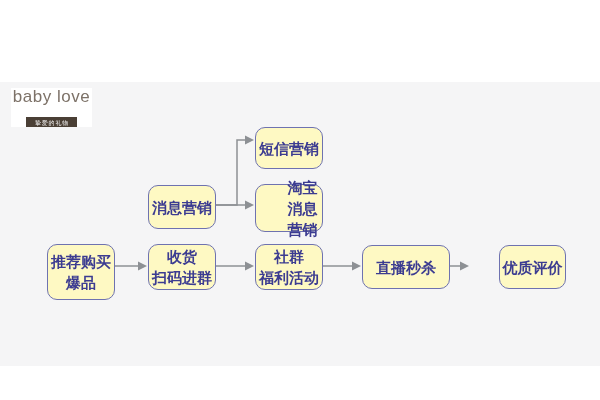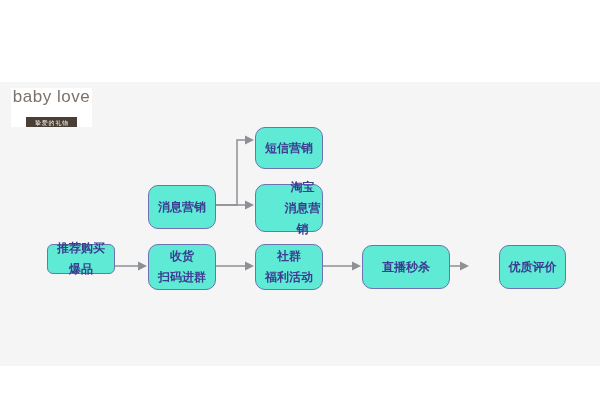--- a/index.html
+++ b/index.html
@@ -54,38 +54,38 @@
   .logo-tagline {
     color: #ffffff;
     font-size: 7px;
     line-height: 7px;
     letter-spacing: 1px;
     white-space: nowrap;
     transform: scale(0.85);
   }
   .node {
     position: absolute;
-    background: #5eead4;
+    background: #fef9c3;
     border: 1.5px solid #6e72b0;
     border-radius: 10px;
     box-sizing: border-box;
     display: flex;
     align-items: center;
     justify-content: center;
     text-align: center;
     color: #3c3c91;
     font-weight: bold;
-    font-size: 12px;
+    font-size: 15px;
     line-height: 21px;
     white-space: pre-line;
   }
   .n-join      { left: 148px; top: 185px; width: 68px; height: 44px; }
   .n-sms       { left: 255px; top: 127px; width: 68px; height: 42px; }
   .n-taobao    { left: 255px; top: 184px; width: 68px; height: 48px; padding-left: 27px; }
-  .n-recommend { left: 47px;  top: 244px; width: 68px; height: 30px; border-radius: 6px; }
+  .n-recommend { left: 47px;  top: 244px; width: 68px; height: 56px; }
   .n-receive   { left: 148px; top: 244px; width: 68px; height: 46px; }
   .n-community { left: 255px; top: 244px; width: 68px; height: 46px; }
   .n-live      { left: 362px; top: 245px; width: 88px; height: 44px; }
   .n-review    { left: 470px; top: 245px; width: 67px; height: 44px; margin-left: 29px; }
   .edges-svg {
     position: absolute;
     left: 0;
     top: 0;
     pointer-events: none;
   }

